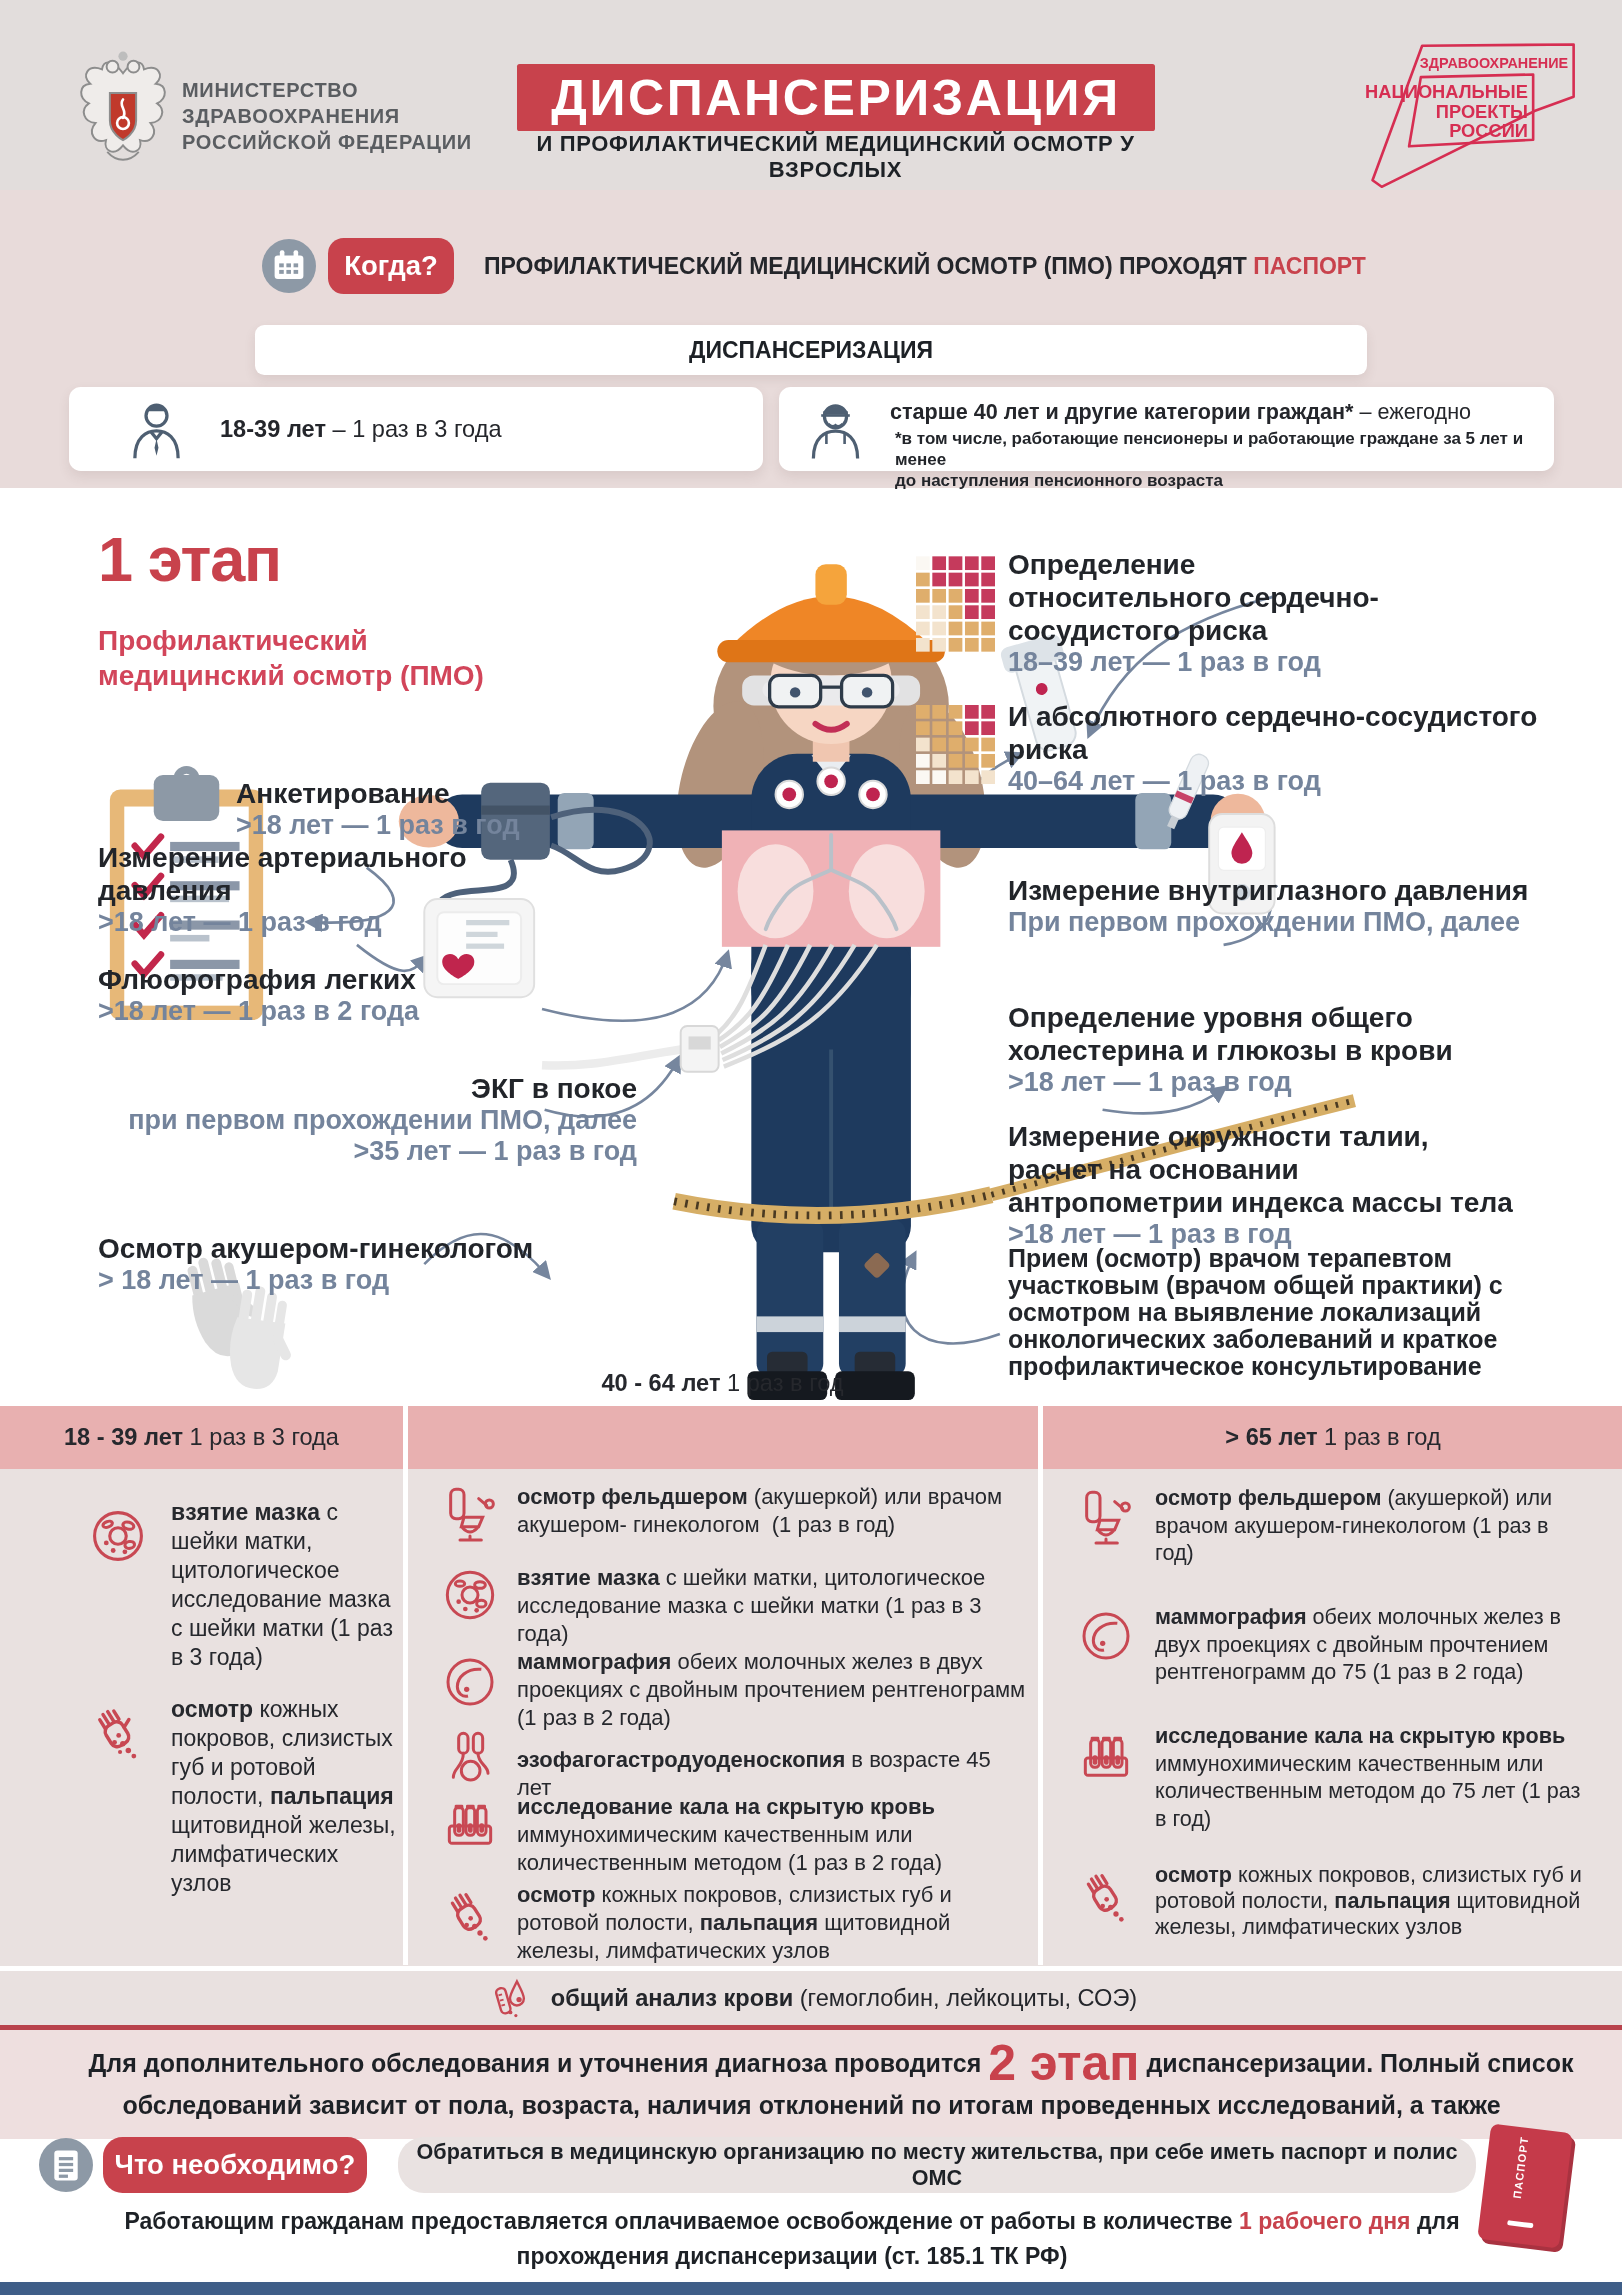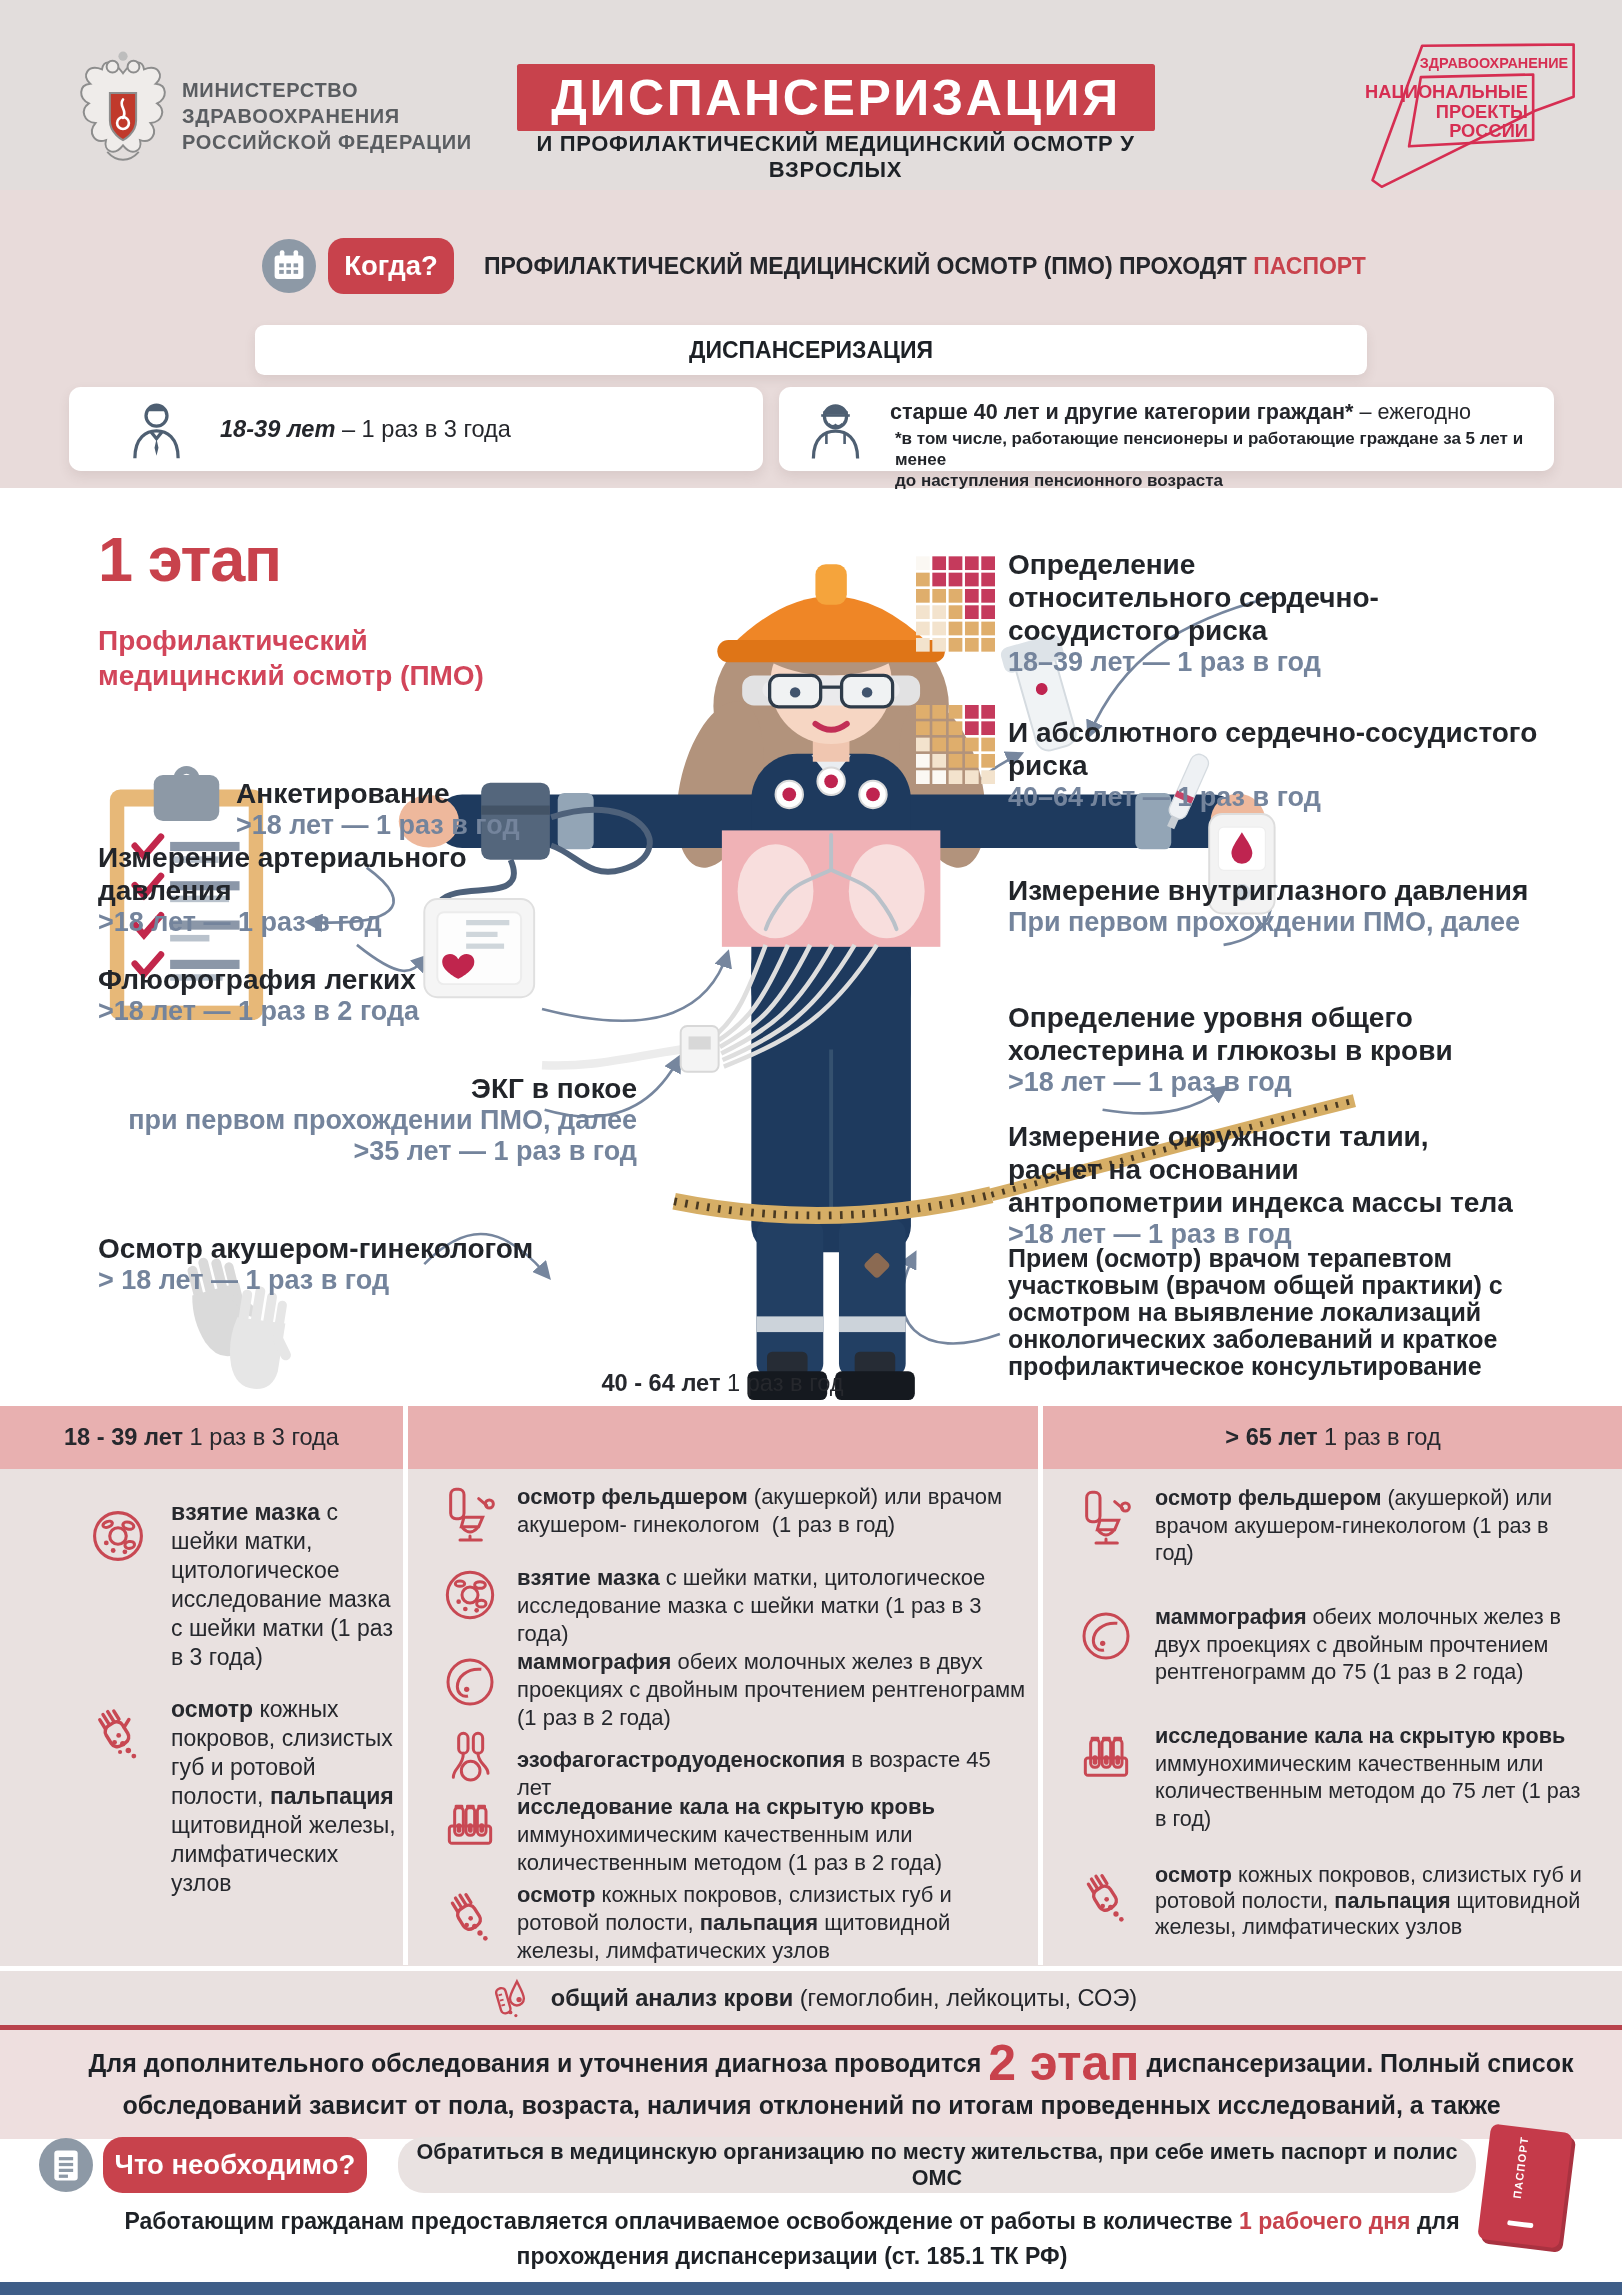--- a/index.html
+++ b/index.html
@@ -94,21 +94,21 @@
 <div class="abs flexc shadow" style="left:69px;top:387px;width:694px;height:84px;background:#ffffff;border-radius:11.8px;">
   <span class="abs" style="left:58px;top:10.5px;">
     <svg width="59" height="63" viewBox="0 0 90 96" fill="none" stroke="#4e5f72" stroke-width="5">
       <circle cx="45" cy="27" r="16"></circle>
       <path d="M31 20 A16 16 0 0 1 59 20" fill="#4e5f72" stroke="none"></path>
       <path d="M12 92 C12 60 30 50 45 50 C60 50 78 60 78 92"></path>
       <path d="M37 52 L45 62 L53 52"></path>
       <path d="M45 62 L42 76 L45 88 L48 76 Z" fill="#4e5f72" stroke="none"></path>
     </svg>
   </span>
-  <div style="margin-left:151px;font-size:23.6px;"><span style="font-weight: 700; font-style: italic;">18-39 лет</span><span>  – 1 раз в 3 года</span></div>
+  <div style="margin-left:151px;font-size:23.6px;"><span style="font-weight: 700;">18-39 лет</span><span>  – 1 раз в 3 года</span></div>
 </div>
 
 <div class="abs shadow" style="left:779px;top:387px;width:775px;height:84px;background:#ffffff;border-radius:11.8px;">
   <span class="abs" style="left:25px;top:9.2px;">
     <svg width="63" height="65" viewBox="0 0 96 100" fill="none" stroke="#4e5f72" stroke-width="5">
       <circle cx="48" cy="32" r="17"></circle>
       <path d="M29 24 Q48 10 67 24 L67 29 L29 29 Z" fill="#4e5f72" stroke="none"></path>
       <path d="M26 30 H 70" stroke-width="4"></path>
       <path d="M37 43 Q43 49 48 45 Q53 49 59 43" stroke-width="4"></path>
       <path d="M14 96 C14 64 32 54 48 54 C64 54 82 64 82 96"></path>
@@ -411,21 +411,21 @@
       <rect x="50" y="100" width="21" height="21" fill="#f3e3cd"></rect>
       <rect x="75" y="100" width="21" height="21" fill="#f3e3cd"></rect>
       <rect x="100" y="100" width="21" height="21" fill="#f3e3cd"></rect>
     </svg>
   </div>
 
 <div class="abs" style="left:1008px;top:548px;width:406px;">
   <div class="s1-title">Определение относительного сердечно-сосудистого риска</div>
   <div class="s1-note">18–39 лет — 1 раз в год</div>
 </div>
-<div class="abs" style="left:1008px;top:716px;width:602px;">
+<div class="abs" style="left:1008px;top:700px;width:602px;">
   <div class="s1-title">И абсолютного сердечно-сосудистого риска</div>
   <div class="s1-note">40–64 лет — 1 раз в год</div>
 </div>
 <div class="abs" style="left:1008px;top:874px;width:576px;">
   <div class="s1-title">Измерение внутриглазного давления</div>
   <div class="s1-note">При первом прохождении ПМО, далее</div>
 </div>
 <div class="abs" style="left:1008px;top:1001px;width:458px;">
   <div class="s1-title">Определение уровня общего холестерина и глюкозы в крови</div>
   <div class="s1-note">&gt;18 лет — 1 раз в год</div>

